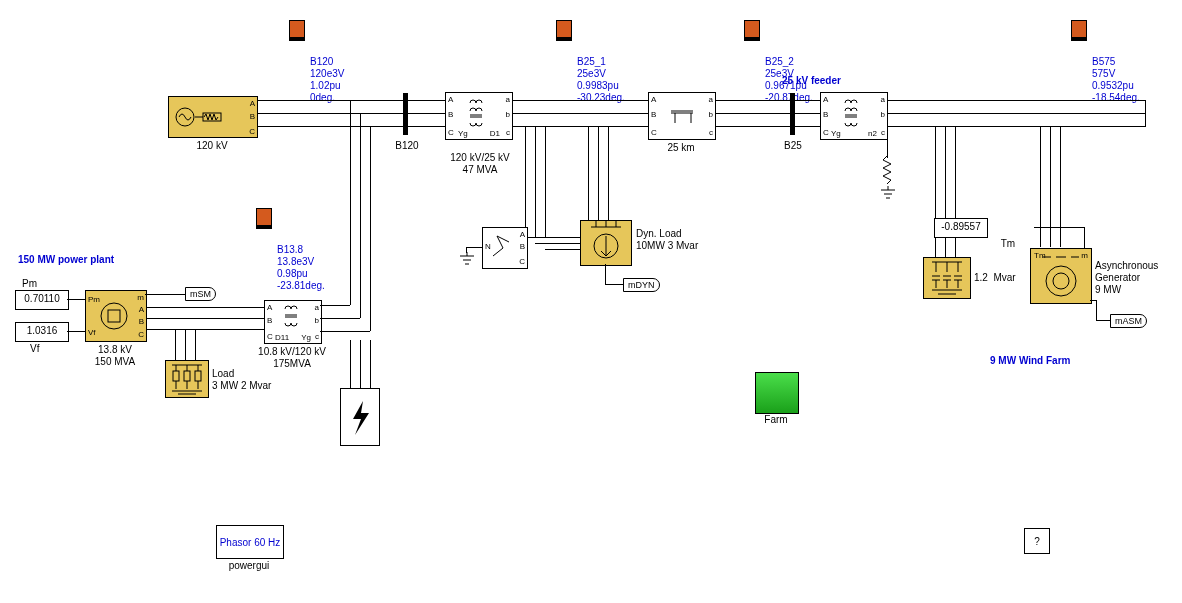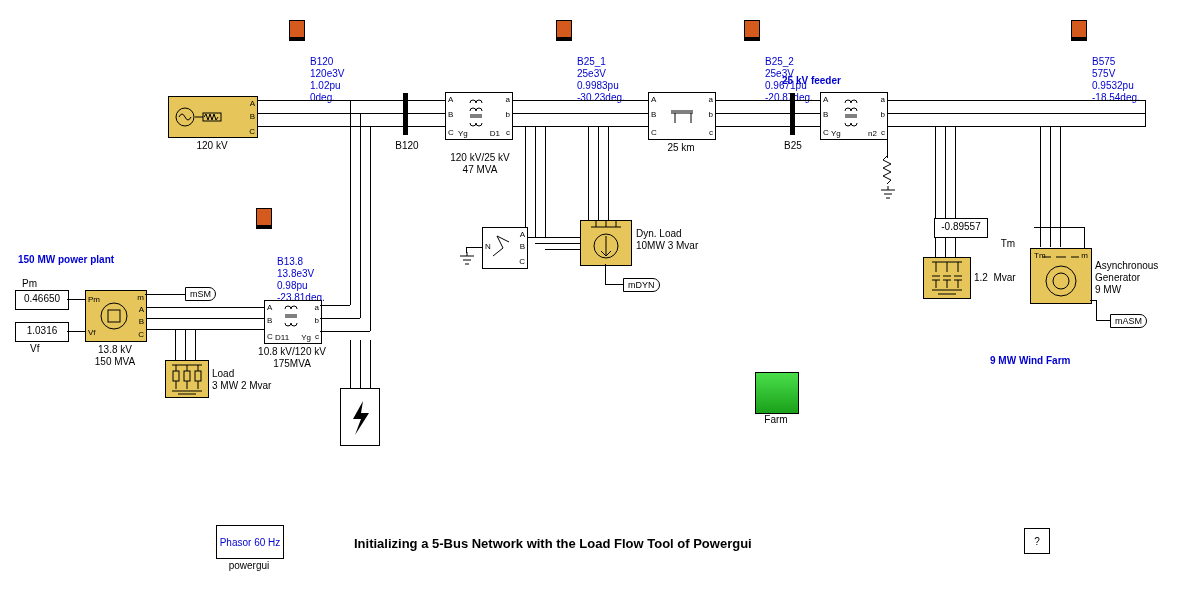--- a/index.html
+++ b/index.html
@@ -44,21 +44,21 @@
 </div>
 <div class="lbl blue2" style="left:577px;top:32px">
   <div>B25_1</div><div>25e3V</div><div>0.9983pu</div><div>-30.23deg.</div>
 </div>
 <div class="lbl blue2" style="left:765px;top:32px">
   <div>B25_2</div><div>25e3V</div><div>0.9671pu</div><div>-20.87deg.</div>
 </div>
 <div class="lbl blue2" style="left:1092px;top:32px">
   <div>B575</div><div>575V</div><div>0.9532pu</div><div>-18.54deg.</div>
 </div>
-<div class="lbl blue2" style="left:277px;top:232px">
+<div class="lbl blue2" style="left:277px;top:220px">
   <div>B13.8</div><div>13.8e3V</div><div>0.98pu</div><div>-23.81deg.</div>
 </div>
 
 <div class="ybox" style="left:168px;top:96px;width:88px;height:40px">
   <svg class="blocksvg" style="left:4px;top:8px" width="60" height="24">
     <circle cx="12" cy="12" r="9" fill="none" stroke="#000"></circle>
         <path d="M6 12q3-6 6 0t6 0" fill="none" stroke="#000"></path>
     <line x1="22" y1="12" x2="30" y2="12" stroke="#000"></line>
     <rect x="30" y="8" width="18" height="8" fill="none" stroke="#000"></rect>
     <path d="M31 12 l2-3 2 6 2-6 2 6 2-6 2 6 2-3" fill="none" stroke="#000"></path>
@@ -243,21 +243,21 @@
 Generator
 9 MW</div>
 
 <div class="hline" style="left:1090px;top:300px;width:6px"></div>
 <div class="vline" style="left:1096px;top:300px;height:20px"></div>
 <div class="hline" style="left:1096px;top:320px;width:14px"></div>
 <div class="tag" style="left:1110px;top:314px">mASM</div>
 
 <div class="lbl" style="left:22px;top:278px">Pm</div>
 <div class="box" style="left:15px;top:290px;width:52px;height:18px">
-      <div class="lbl center" style="left:0;top:2px;width:52px">0.46650</div>
+      <div class="lbl center" style="left:0;top:2px;width:52px">0.70110</div>
     </div>
 <div class="box" style="left:15px;top:322px;width:52px;height:18px">
       <div class="lbl center" style="left:0;top:2px;width:52px">1.0316</div>
     </div>
 <div class="lbl" style="left:30px;top:343px">Vf</div>
 <div class="hline" style="left:67px;top:299px;width:18px"></div>
 <div class="hline" style="left:67px;top:331px;width:18px"></div>
 
 <div class="ybox" style="left:85px;top:290px;width:60px;height:50px">
   <div class="porttxt" style="position:absolute;left:2px;top:4px">Pm</div>
@@ -350,21 +350,20 @@
 
 <div class="gbox" style="left:755px;top:372px;width:42px;height:40px"></div>
 <div class="lbl center" style="left:750px;top:414px;width:52px">Farm</div>
 
 <div class="box" style="left:216px;top:525px;width:66px;height:32px;display:flex;align-items:center;justify-content:center;color:#0000d0">
       <span class="center">Phasor
 60 Hz</span>
     </div>
 <div class="lbl center" style="left:216px;top:560px;width:66px">powergui</div>
 
-<div class="lbl bold" style="left:354px;top:538px;font-size:13px">Initializing a 5-Bus Network with the Load Flow Tool of Powergui</div>
 
 <div class="box" style="left:1024px;top:528px;width:24px;height:24px;display:flex;align-items:center;justify-content:center">
       <span>?</span>
     </div>
 
 <div class="vline" style="left:1145px;top:100px;height:27px"></div>
 
 </div>
 
 </body></html>

